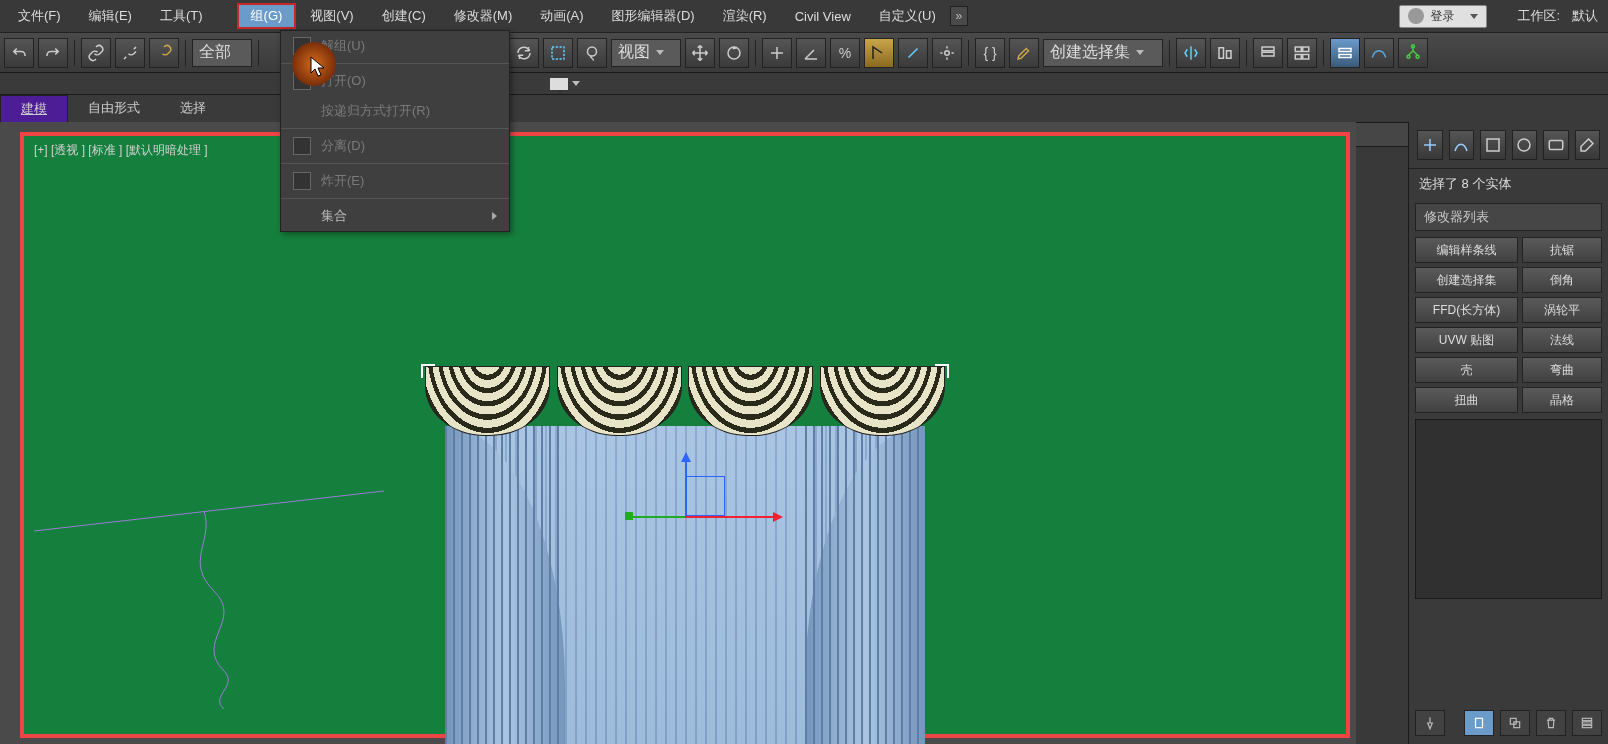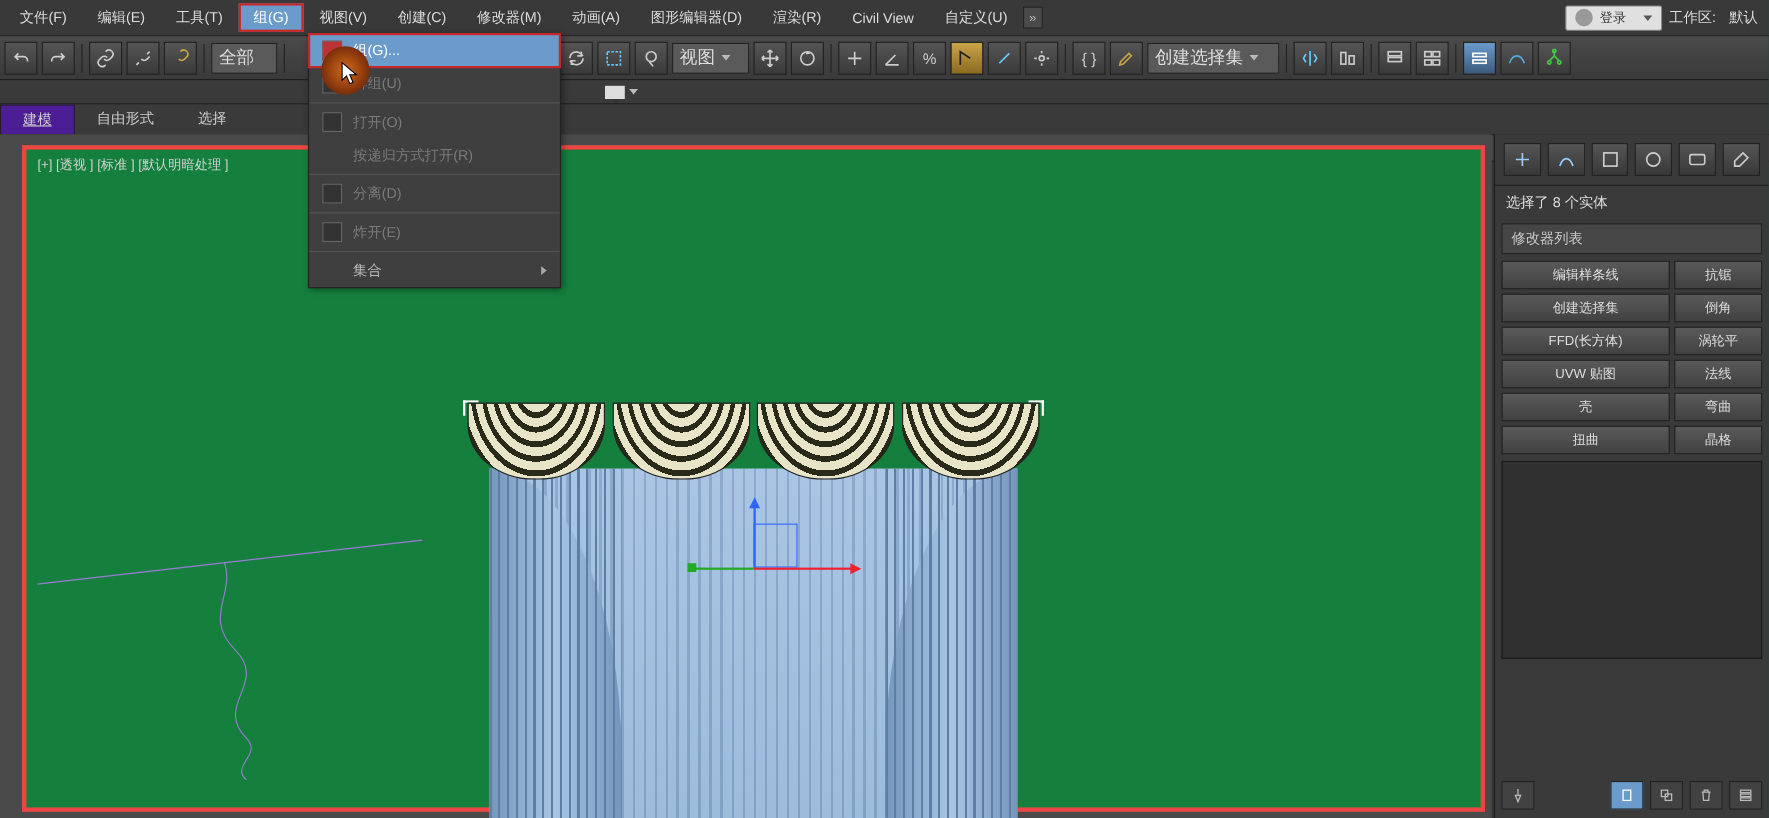--- a/index.html
+++ b/index.html
@@ -27,29 +27,30 @@
   padding: 4px 14px;
   color: #dcdcdc;
   white-space: nowrap;
   cursor: pointer;
 }
 .menubar .menu-item.highlighted {
   background: #6b9bcb;
   color: #fff;
   outline: 2px solid #c62828;
   outline-offset: -2px;
+  margin-left: 20px;
 }
 .menubar .spacer { flex: 1; }
 .menubar .login-box {
   display: flex;
   align-items: center;
   background: #e0e0e0;
   color: #333;
   padding: 2px 8px;
-  margin: 0 0;
+  margin: 0 24px;
   border: 1px solid #888;
   border-radius: 2px;
   font-size: 12px;
 }
 .menubar .login-box .avatar {
   width: 16px; height:16px;
   background:#999; border-radius:50%;
   margin-right:6px;
 }
 .menubar .login-box .tri {
@@ -157,21 +158,21 @@
   pointer-events:none;
 }
 .cursor-circle {
   position:absolute;top:42px;left:292px;width:44px;height:44px;border-radius:50%;
   background:radial-gradient(circle,#d46a1a 0%,#7a2e0a 70%,rgba(122,46,10,0) 100%);
   z-index:55;pointer-events:none;
 }
 
 
 .rightpanel{
-  position:absolute;top:122px;right:0;bottom:0;width:250px;
+  position:absolute;top:122px;right:0;bottom:0;width:200px;
   background:#3a3a3a;border-left:1px solid #1a1a1a;
   color:#c8c8c8;font-size:13px;
   overflow:hidden;
 }
 .rp-iconrow{
   display:flex;gap:6px;padding:8px 8px;border-bottom:1px solid #222;
 }
 .rp-iconrow .ibtn{
   width:34px;height:30px;background:linear-gradient(#555,#383838);border:1px solid #222;display:flex;align-items:center;justify-content:center;color:#9cf;
 }
@@ -440,24 +441,20 @@
 <div class="ribbon">
   <div class="rtab active">建模</div>
   <div class="rtab">自由形式</div>
   <div class="rtab">选择</div>
 </div>
 <div class="subribbon">
   <span>多边形建模</span>
 </div>
 
 <div class="dropdown-panel">
-  <div class="mi selected">
-    <span class="icon"></span>
-    <span>组(G)...</span>
-  </div>
   <div class="mi disabled">
     <span class="icon"></span>
     <span>解组(U)</span>
   </div>
   <div class="divider"></div>
   <div class="mi disabled">
     <span class="icon"></span>
     <span>打开(O)</span>
   </div>
   <div class="mi disabled">

